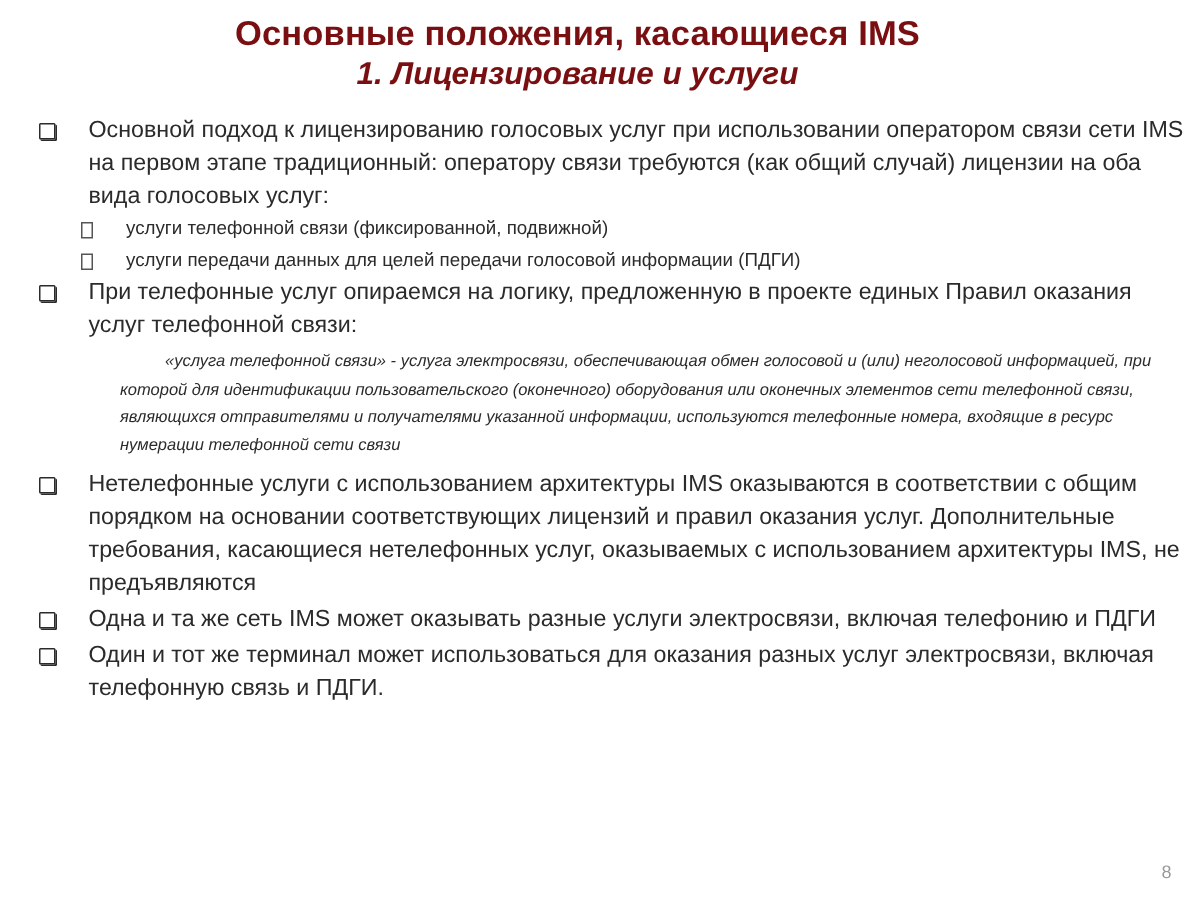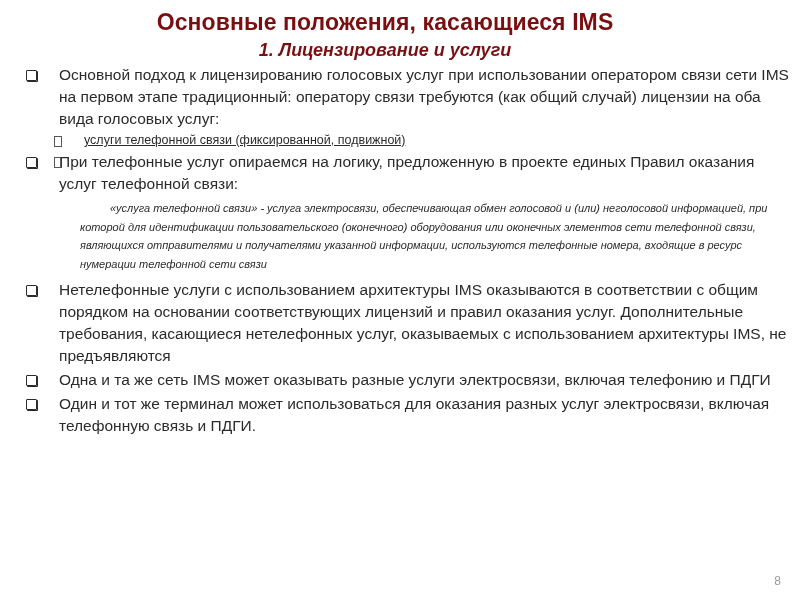--- a/index.html
+++ b/index.html
@@ -28,28 +28,28 @@
       font-size: 23px;
       color: #7a0f12;
       line-height: 28px;
       margin: 0;
       letter-spacing: 0.1px;
     }
     .slide-subtitle {
       font-family: "Liberation Sans", sans-serif;
       font-weight: bold;
       font-style: italic;
-      font-size: 18px;
+      font-size: 21px;
       color: #7a0f12;
       line-height: 24px;
       margin: 2px 0 0 0;
     }
     .content {
       position: absolute;
-      top: 64px;
+      top: 76px;
       left: 22px;
       width: 770px;
     }
     .bullet-item {
       position: relative;
       padding-left: 37px;
       font-size: 15.5px;
       line-height: 22px;
       color: #2b2b2b;
       margin-bottom: 0;
@@ -60,21 +60,20 @@
       top: 6px;
       width: 9px;
       height: 9px;
       border: 1.5px solid #2b2b2b;
       border-radius: 1px;
       box-shadow: 1px 1px 0 #2b2b2b;
     }
     .sub-list {
       margin: 0;
       padding: 0;
-      text-decoration: underline;
     }
     .sub-item {
       position: relative;
       padding-left: 38px;
       margin-left: 24px;
       font-size: 12.5px;
       line-height: 21px;
       color: #2b2b2b;
     }
     .sub-box {
@@ -119,20 +118,21 @@
     <span class="bullet-box"></span>
     <span>Основной подход к лицензированию голосовых услуг при использовании оператором связи сети IMS на первом этапе традиционный: оператору связи требуются (как общий случай) лицензии на оба вида голосовых услуг:</span>
   </div>
   <div class="sub-list">
     <div class="sub-item">
       <span class="sub-box"></span>
       <span>услуги телефонной связи (фиксированной, подвижной)</span>
     </div>
     <div class="sub-item">
       <span class="sub-box"></span>
+      <span>услуги передачи данных для целей передачи голосовой информации (ПДГИ)</span>
     </div>
   </div>
 
   <div class="bullet-item">
     <span class="bullet-box"></span>
     <span>При телефонные услуг опираемся на логику, предложенную в проекте единых Правил оказания услуг телефонной связи:</span>
   </div>
   <div class="quote">«услуга телефонной связи» - услуга электросвязи, обеспечивающая обмен голосовой и (или) неголосовой информацией, при которой для идентификации пользовательского (оконечного) оборудования или оконечных элементов сети телефонной связи, являющихся отправителями и получателями указанной информации, используются телефонные номера, входящие в ресурс нумерации телефонной сети связи</div>
 
   <div class="gap"></div>

